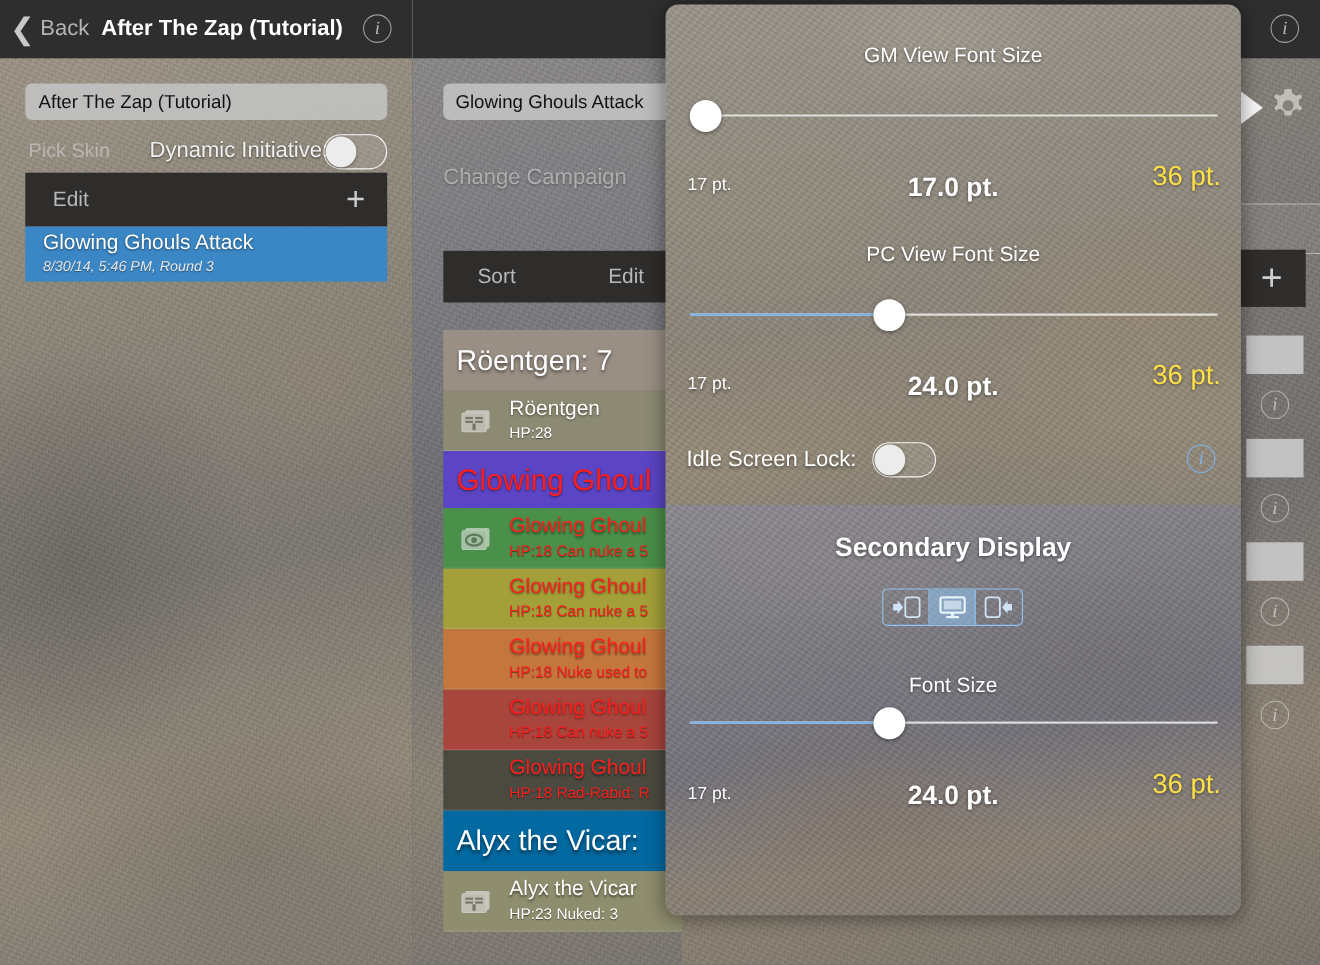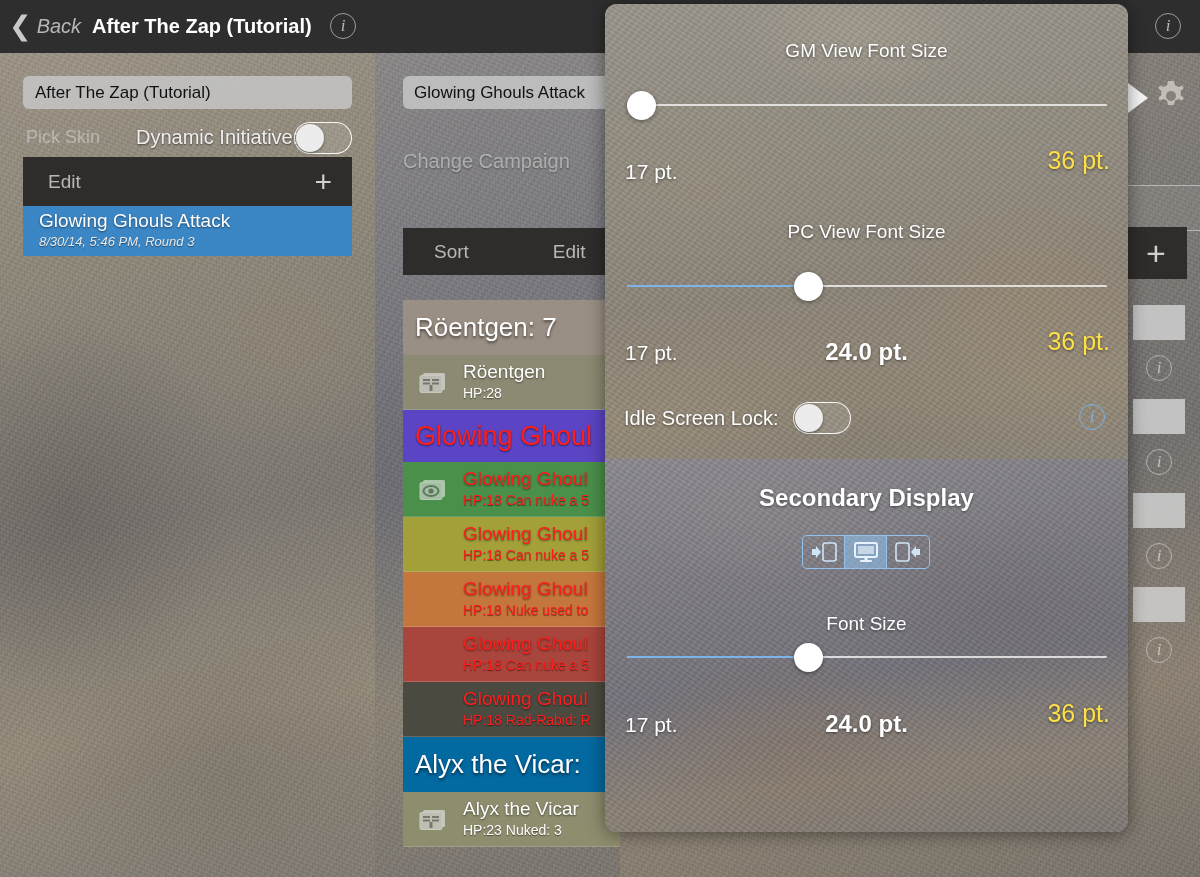--- a/index.html
+++ b/index.html
@@ -41,21 +41,21 @@
       radial-gradient(ellipse 260px 300px at 18% 58%, rgba(96,92,88,.55), transparent 64%),
       radial-gradient(ellipse 220px 160px at 78% 40%, rgba(148,136,116,.45), transparent 62%),
       radial-gradient(ellipse 300px 220px at 60% 88%, rgba(118,110,100,.5), transparent 66%),
       linear-gradient(170deg,#9c9487 0%,#8e8779 30%,#7c7771 58%,#938a79 80%,#827b73 100%);
   }
   .topbar {
     position:absolute; top:0; left:0; width:375px; height:53px;
     background:#2e2e2e; display:flex; align-items:center; z-index:5;
   }
   .chev { color:#c9c9c9; font-size:27px; line-height:1; margin-left:9px; font-weight:300;}
-  .back-label { color:#b5b5b5; font-size:20px; margin-left:5px;font-style:italic; }
+  .back-label { color:#b5b5b5; font-size:20px; margin-left:5px; }
   .nav-title { color:#ffffff; font-size:20px; font-weight:bold; margin-left:11px; }
   .info-circle {
     width:26px; height:26px; border-radius:50%; border:1.5px solid #9d9d9d;
     display:flex; align-items:center; justify-content:center;
     color:#b9b9b9; font-family:"Liberation Serif", serif; font-style:italic; font-size:17px;
   }
   .topbar .info-circle { position:absolute; right:19px; top:13px; }
 
   .name-field {
     position:absolute; left:23px; top:76px; width:329px; height:33px;
@@ -229,21 +229,21 @@
   }
   .slider .track-fill {
     position:absolute; left:0; top:14px; height:2px;
     background:#7cb3e8; border-radius:2px;
   }
   .slider .thumb {
     position:absolute; top:1px; width:29px; height:29px; border-radius:50%;
     background:#fff; box-shadow:0 1px 4px rgba(0,0,0,.45);
   }
 
-  .lbl-min { position:absolute; color:#fff; font-size:21px; text-shadow:0 1px 3px rgba(0,0,0,.5);}
+  .lbl-min { position:absolute; color:#fff; font-size:16px; text-shadow:0 1px 3px rgba(0,0,0,.5);}
   .lbl-cur { position:absolute; color:#fff; font-size:24px; font-weight:bold; text-shadow:0 1px 3px rgba(0,0,0,.5);}
   .lbl-max { position:absolute; color:#fde047; font-size:25px; text-shadow:0 1px 3px rgba(0,0,0,.5);}
 
   .idle-label { position:absolute; color:#fff; font-size:20px; text-shadow:0 1px 3px rgba(0,0,0,.5);}
   .idle-switch { position:absolute; }
   .idle-info { position:absolute; }
   .idle-info .info-circle { border-color:#7cb3e8; color:#7cb3e8; }
 
   .segmented {
     position:absolute; display:flex;
@@ -417,20 +417,21 @@
 
   <div class="panel-content">
 
     <div class="sec-title" style="top:36px">GM View Font Size</div>
     <div class="slider" style="left:22px; top:86px; width:480px">
       <div class="track-bg"></div>
       <div class="track-fill" id="gm-fill" style="width: 0px;"></div>
       <div class="thumb" id="gm-thumb" style="left: 0px;"></div>
     </div>
     <div class="lbl-min" style="left:20px; top:156px">17 pt.</div>
+    <div class="lbl-cur" style="left:0; top:153px; width:100%; text-align:center">17.0 pt.</div>
     <div class="lbl-max" style="right:18px; top:142px">36 pt.</div>
 
     <div class="sec-title" style="top:217px">PC View Font Size</div>
     <div class="slider" style="left:22px; top:267px; width:480px">
       <div class="track-bg"></div>
       <div class="track-fill" id="pc-fill" style="width: 177.6px;"></div>
       <div class="thumb" id="pc-thumb" style="left: 166.87px;"></div>
     </div>
     <div class="lbl-min" style="left:20px; top:337px">17 pt.</div>
     <div class="lbl-cur" style="left:0; top:334px; width:100%; text-align:center">24.0 pt.</div>

